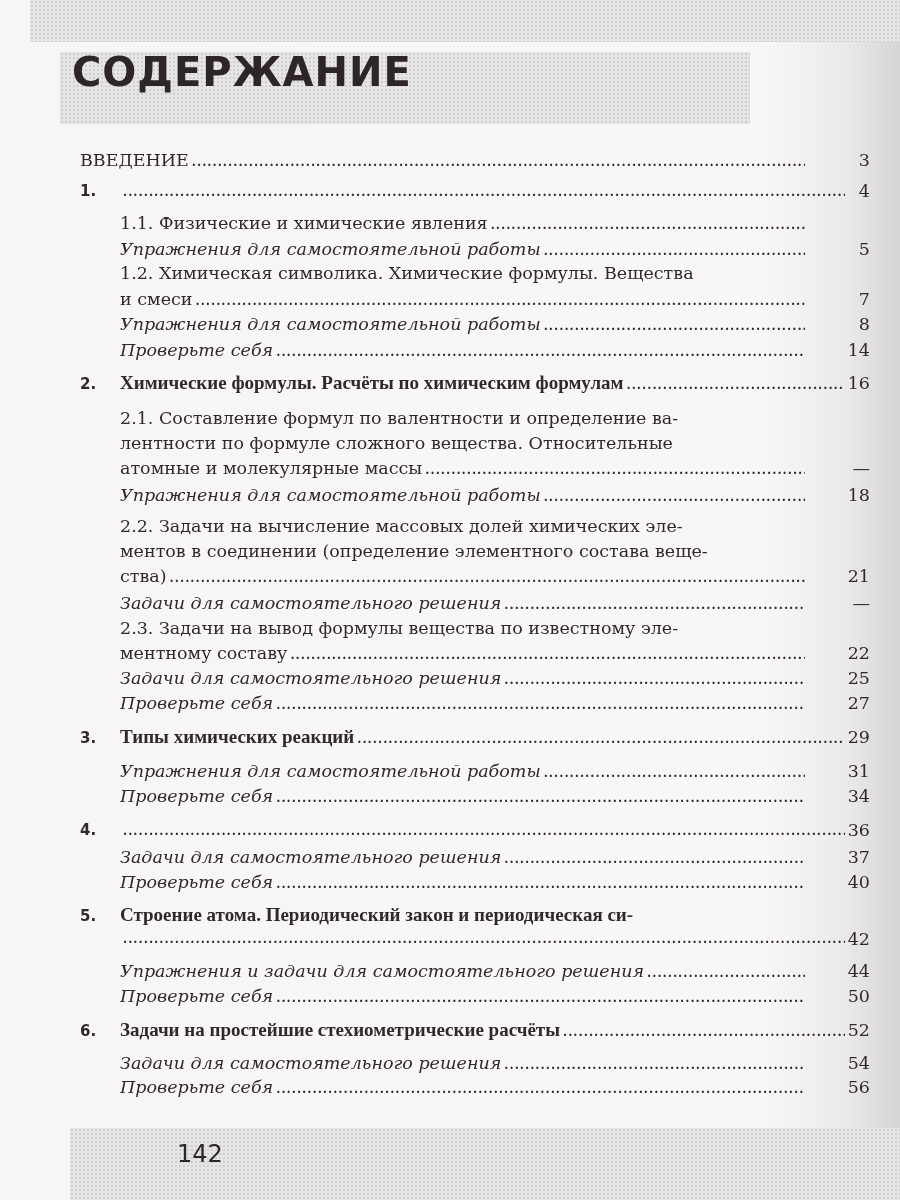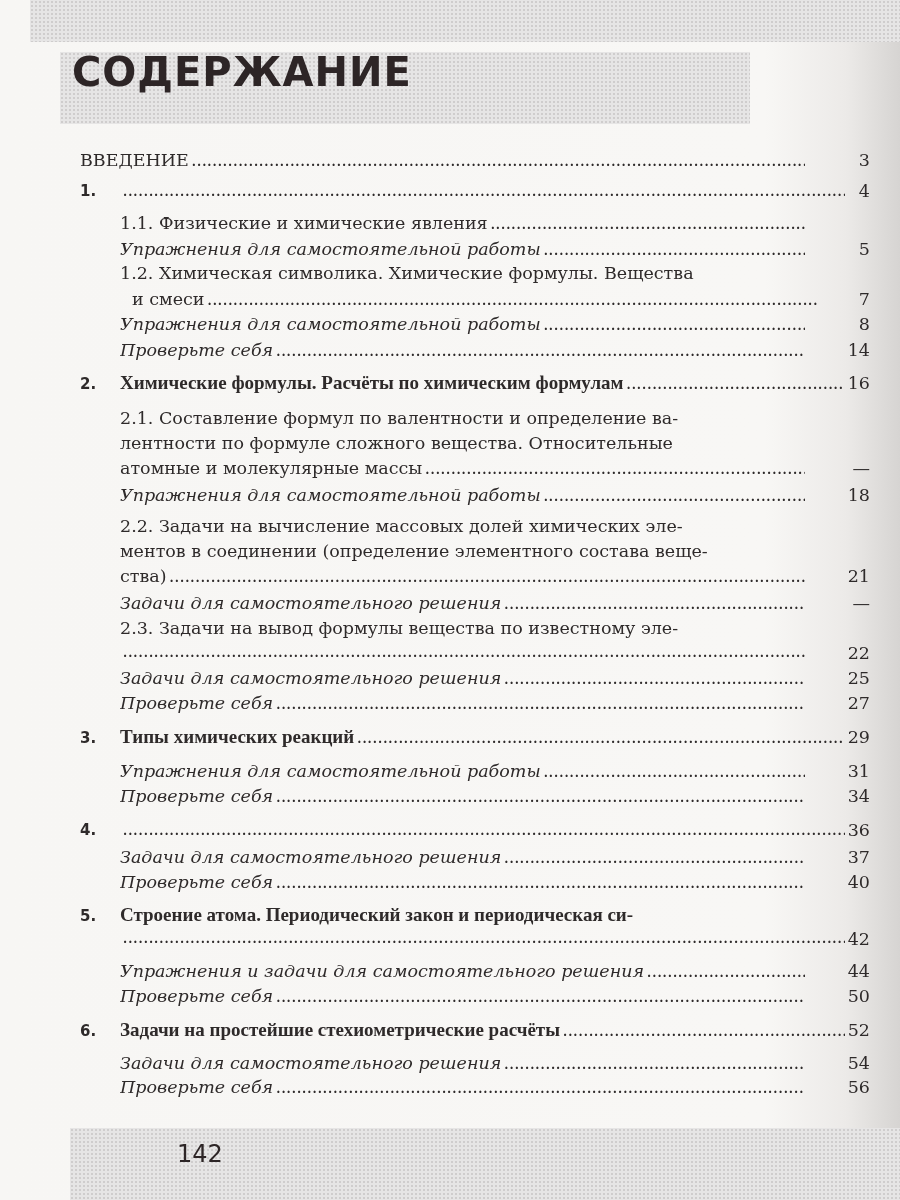--- a/index.html
+++ b/index.html
@@ -174,21 +174,21 @@
         <span class="pg">5</span>
       </div>
       <div class="row sub nodots" style="top: 110px;">
         <span class="body" style="margin-left: 40px;">
           <span class="txt">1.2. Химическая символика. Химические формулы. Вещества</span>
           <span class="dots"></span>
         </span>
         <span class="pg"></span>
       </div>
       <div class="row sub" style="top: 136px;">
-        <span class="body" style="margin-left: 52px;">
+        <span class="body" style="margin-left: 40px;">
           <span class="txt">и смеси</span>
           <span class="dots"></span>
         </span>
         <span class="pg">7</span>
       </div>
       <div class="row sub italic" style="top: 161px;">
         <span class="body" style="margin-left: 40px;">
           <span class="txt">Упражнения для самостоятельной работы</span>
           <span class="dots"></span>
         </span>
@@ -267,20 +267,21 @@
       </div>
       <div class="row sub nodots" style="top: 465px;">
         <span class="body" style="margin-left: 40px;">
           <span class="txt">2.3. Задачи на вывод формулы вещества по известному эле-</span>
           <span class="dots"></span>
         </span>
         <span class="pg"></span>
       </div>
       <div class="row sub" style="top: 490px;">
         <span class="body" style="margin-left: 40px;">
+          <span class="txt">ментному составу</span>
           <span class="dots"></span>
         </span>
         <span class="pg">22</span>
       </div>
       <div class="row sub italic" style="top: 515px;">
         <span class="body" style="margin-left: 40px;">
           <span class="txt">Задачи для самостоятельного решения</span>
           <span class="dots"></span>
         </span>
         <span class="pg">25</span>

